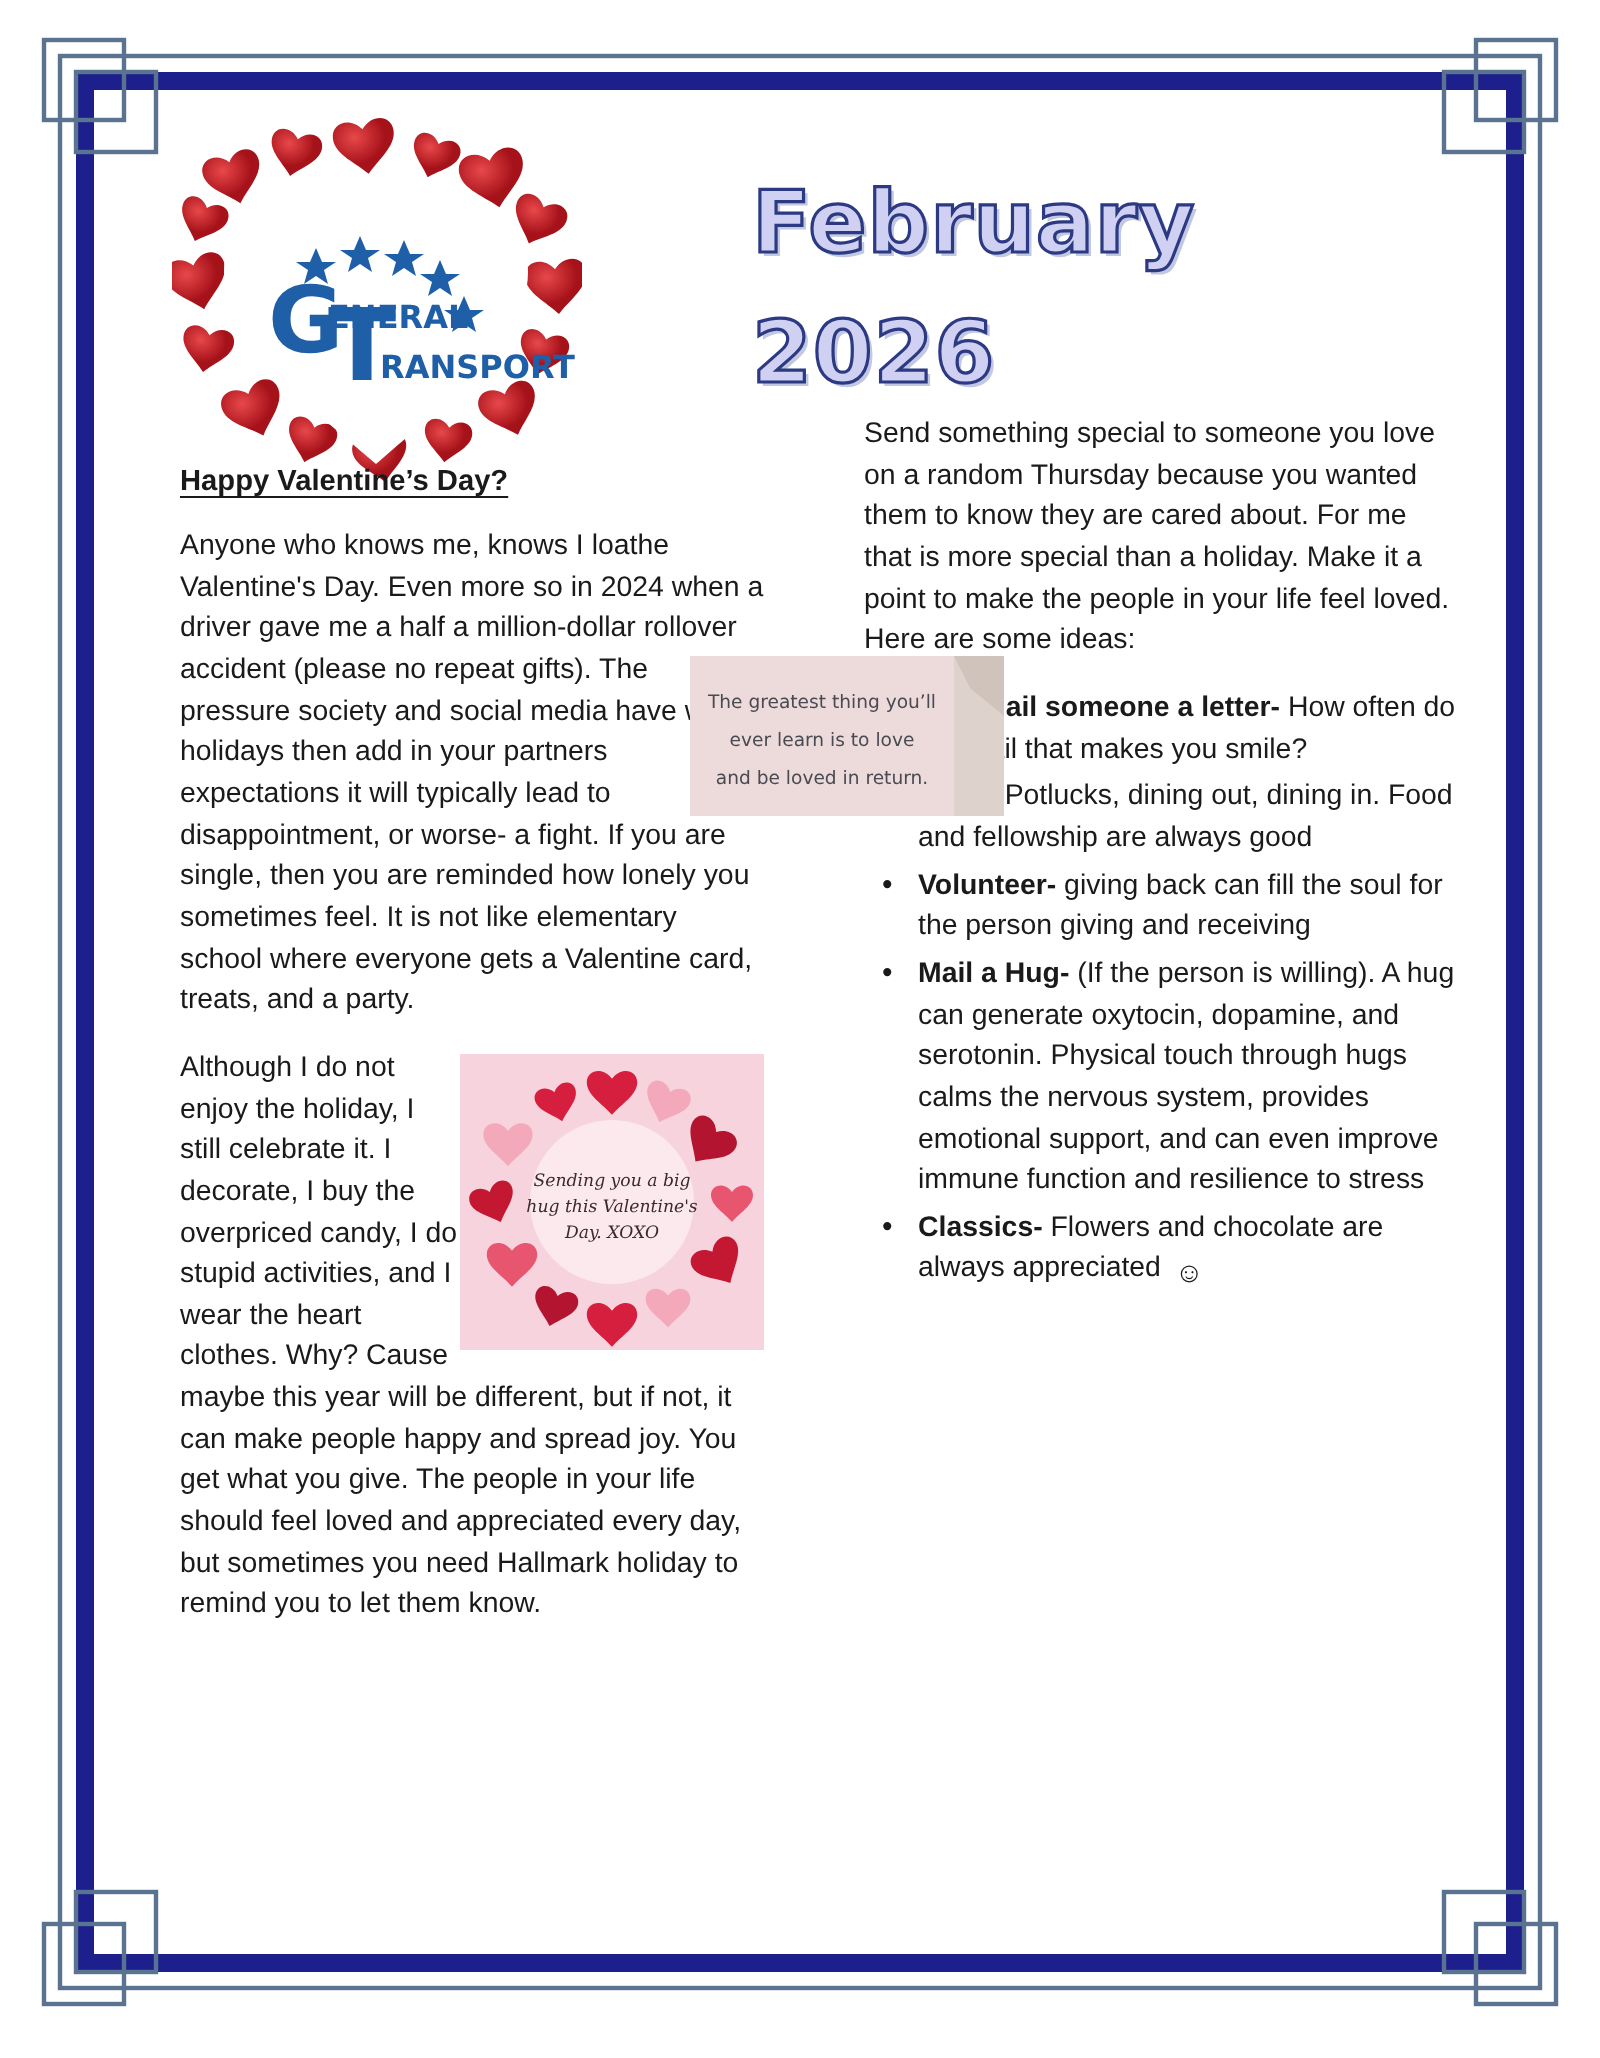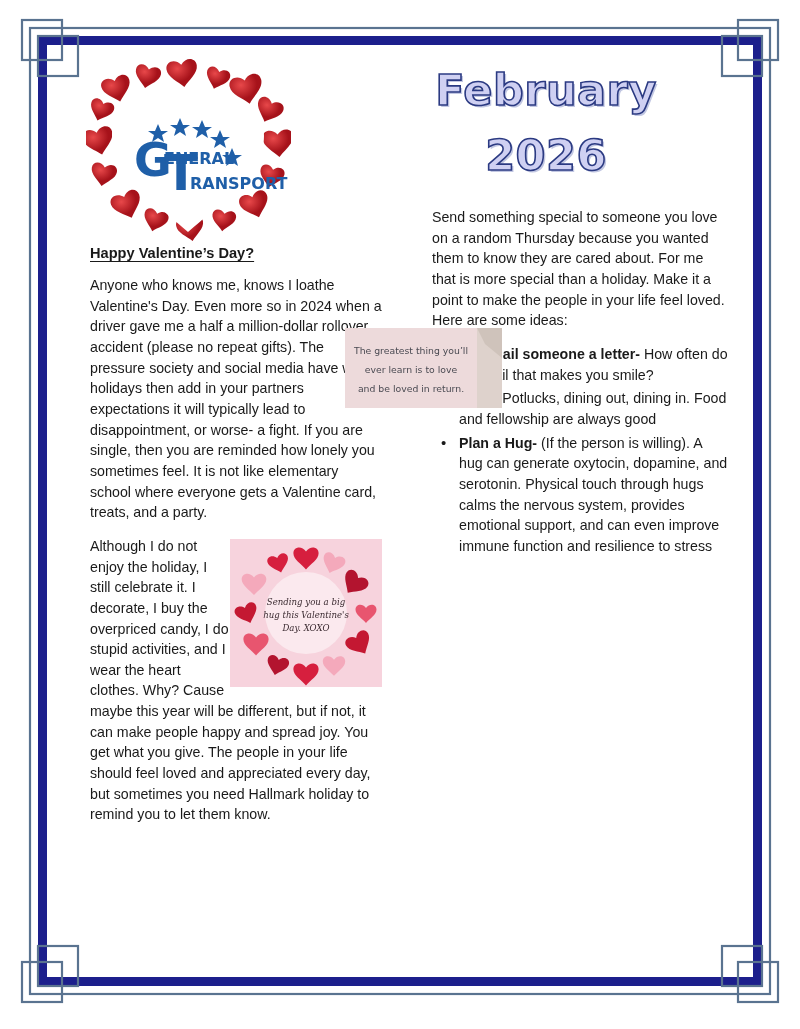--- a/index.html
+++ b/index.html
@@ -6,32 +6,32 @@
   body{width:800px;height:1029px;position:relative;overflow:hidden;
        font-family:"Liberation Sans",sans-serif;color:#1a1a1a;}
 
   
   .frame{position:absolute;left:0;top:0;width:800px;height:1029px;pointer-events:none;}
   .page{position:absolute;left:56px;top:52px;width:688px;height:912px;}
 
   
   .header{position:relative;height:175px;}
   .logo{position:absolute;left:30px;top:4px;width:205px;height:185px;}
-  .title-wrap{position:absolute;left:320px;top:6px;width:340px;text-align:center;}
+  .title-wrap{position:absolute;left:320px;top:28px;width:340px;}
   .wordart{font-family:"DejaVu Sans",sans-serif;font-weight:bold;font-size:43px;
            line-height:1.52;letter-spacing:.5px;color:#cfd0f2;
            -webkit-text-stroke:1.6px #2b3a82;
            text-shadow:2px 2px 0 rgba(120,130,190,.45);}
 
   
   .cols{position:relative;margin-top:6px;}
   .col-left{position:absolute;left:34px;top:0;width:292px;}
   .col-right{position:absolute;left:376px;top:-26px;width:296px;}
 
-  h2.sec{font-size:14.6px;font-weight:bold;margin:12px 0 14px 0;
+  h2.sec{font-size:14.6px;font-weight:bold;margin:0 0 14px 0;
          text-decoration:underline;text-underline-offset:3px;}
   p.body{font-size:14.2px;line-height:1.455;margin:0 0 13px 0;}
 
   .float-card{float:right;width:152px;height:148px;margin:3px 0 4px 10px;shape-outside:border-box;}
 
   
   .quote-img{position:absolute;left:289px;top:276px;width:157px;height:80px;z-index:3;}
 
   
   ul.ideas{list-style:none;margin:10px 0 0 0;padding:0;font-size:14.2px;line-height:1.455;}
@@ -177,19 +177,25 @@
 
       <ul class="ideas">
         <li class="first">
           <span class="dot">•</span>
           <span class="lead"><b>Mail someone a letter-</b><span> How often do you get mail that makes you smile?</span></span>
         </li>
         <li>
           <b>Food-</b><span> Potlucks, dining out, dining in. Food and fellowship are always good</span>
         </li>
         <li>
-          <b>Plan a Hug-</b><span> (If the person is willing). A hug can generate oxytocin, dopamine, and serotonin. Physical touch through hugs calms the nervous system, provides emotional support, and can even improve immune function and resilience to stress</span>
+          <b>Volunteer-</b><span> giving back can fill the soul for the person giving and receiving</span>
+        </li>
+        <li>
+          <b>Mail a Hug-</b><span> (If the person is willing). A hug can generate oxytocin, dopamine, and serotonin. Physical touch through hugs calms the nervous system, provides emotional support, and can even improve immune function and resilience to stress</span>
+        </li>
+        <li>
+          <b>Classics-</b><span> Flowers and chocolate are always appreciated </span><span class="smiley">☺</span>
         </li>
       </ul>
     </div>
 
   </div>
 </div>
 
 </body></html>

